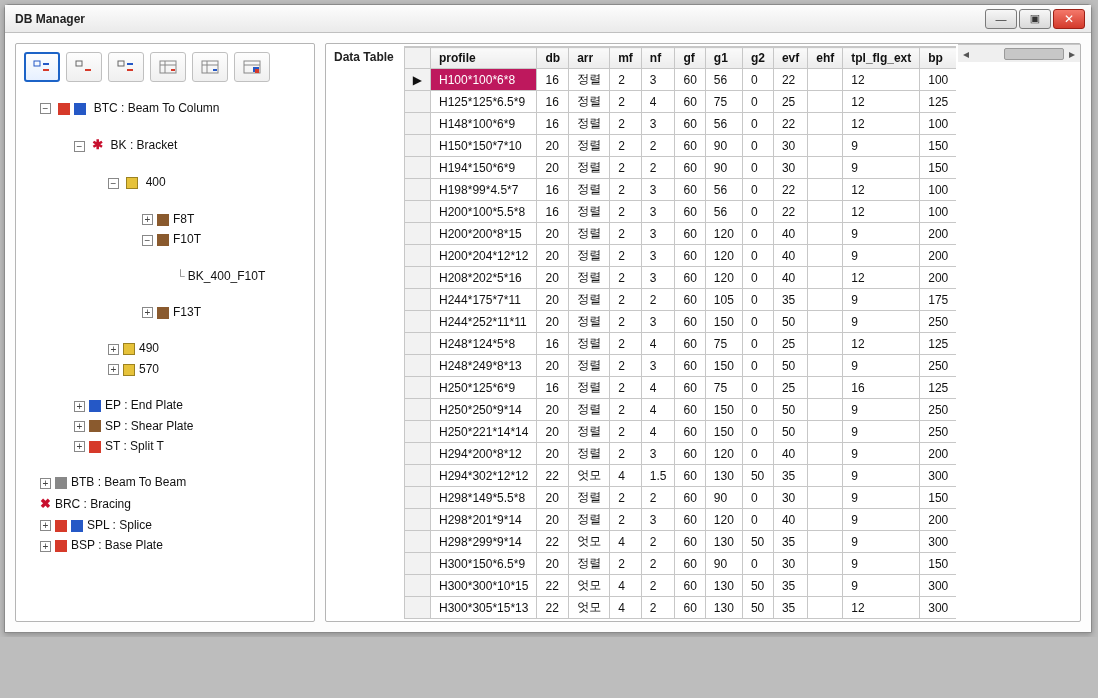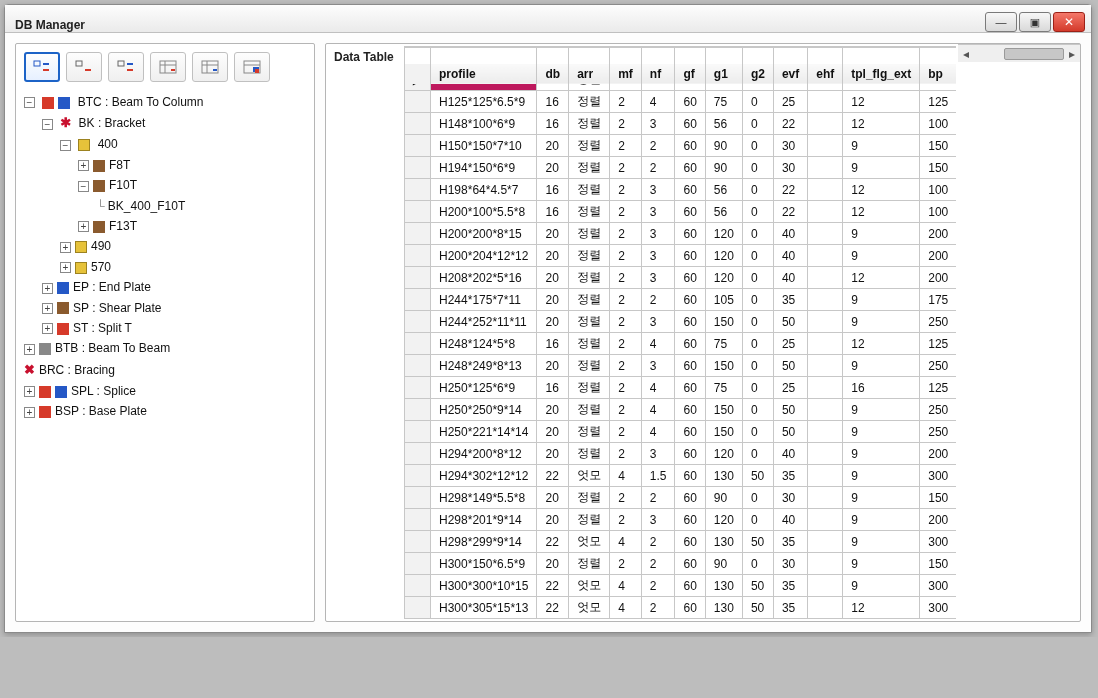--- a/index.html
+++ b/index.html
@@ -15,21 +15,21 @@
     background: #fdfdfd;
     border: 1px solid #8a8a8a;
     border-radius: 4px 4px 0 0;
     box-shadow: 0 2px 6px rgba(0,0,0,0.25);
   }
   .titlebar {
     height: 28px;
     background: linear-gradient(#fdfdfd,#eaeaea);
     border-bottom: 1px solid #bfbfbf;
     display: flex;
-    align-items: flex-end;
+    align-items: center;
     padding: 0 6px 0 10px;
   }
   .titlebar .title { font-weight: bold; color:#222; }
   .winbtns { margin-left:auto; display:flex; gap:2px; }
   .winbtn {
     width:32px; height:20px; border:1px solid #7a7a7a;
     border-radius:3px; display:flex; align-items:center; justify-content:center;
     background:linear-gradient(#f7f7f7,#d9d9d9);
     font-size:11px; color:#333;
   }
@@ -47,21 +47,21 @@
   .leftpanel { width:300px; padding:8px; }
   .rightpanel { flex:1; display:flex; flex-direction:row; }
   .toolbar { display:flex; gap:6px; margin-bottom:10px; }
   .tbtn {
     width:36px; height:30px; border:1px solid #c0c0c0; border-radius:3px;
     background:linear-gradient(#fdfdfd,#efefef);
     display:flex; align-items:center; justify-content:center;
   }
   .tbtn.active { border:2px solid #1c63c7; background:linear-gradient(#fefefe,#e6f0ff); }
   .tree { font-size:12px; color:#111; line-height:1.7; }
-  .tree ul { list-style:none; margin:0; padding-left:18px; }
+  .tree ul { list-style:none; margin:16px; padding-left:18px; }
   .tree > ul { padding-left:0; }
   .tree li { white-space:nowrap; position:relative; }
   .expander {
     display:inline-block; width:11px; height:11px; border:1px solid #888;
     text-align:center; line-height:9px; font-size:10px; margin-right:4px;
     background:#fff; color:#444; vertical-align:middle;
   }
   .nodeicon { display:inline-block; width:12px; height:12px; margin-right:4px; vertical-align:middle; }
   .ic-red { background:#d63a2a; }
   .ic-blue { background:#2558c6; }
@@ -72,21 +72,21 @@
   .tablewrap { flex:1; overflow:auto; border-top:1px solid #c7c7c7; margin:2px 2px 2px 2px; }
   table.datagrid {
     border-collapse:collapse; font-size:12px; color:#111;
   }
   table.datagrid th, table.datagrid td {
     border:1px solid #c7c7c7; padding:2px 8px; text-align:left; height:21px;
     white-space:nowrap;
   }
   table.datagrid th {
     background:linear-gradient(#fafafa,#ececec); font-weight:bold;
-    position:sticky; top:16px;
+    position:sticky; top:0;
   }
   table.datagrid th.selcol, table.datagrid td.selcol { width:18px; background:#f2f2f2; }
   tr.selected td.cell-profile { background:#be185d; color:#fff; }
   .hscroll { height:18px; border-top:1px solid #c7c7c7; background:#efefef; display:flex; align-items:center; }
   .hscroll .thumb { width:60px; height:12px; background:#c7c7c7; border:1px solid #9a9a9a; margin-left:30px; border-radius:2px; }
   .hscroll .arrow { width:16px; height:16px; display:flex;align-items:center;justify-content:center; color:#555; }
 </style>
 </head>
 <body>
 
@@ -292,21 +292,21 @@
                   <td class="cell-g1">90</td>
                   <td class="cell-g2">0</td>
                   <td class="cell-evf">30</td>
                   <td class="cell-ehf"></td>
                   <td class="cell-tpl_flg_ext">9</td>
                   <td class="cell-bp">150</td>
                   <td>&nbsp;</td>
                 </tr>
                 <tr>
                   <td class="selcol"></td>
-                  <td class="cell-profile">H198*64*4.5*7</td>
+                  <td class="cell-profile">H198*99*4.5*7</td>
                   <td class="cell-db">16</td>
                   <td class="cell-arr">정렬</td>
                   <td class="cell-mf">2</td>
                   <td class="cell-nf">3</td>
                   <td class="cell-gf">60</td>
                   <td class="cell-g1">56</td>
                   <td class="cell-g2">0</td>
                   <td class="cell-evf">22</td>
                   <td class="cell-ehf"></td>
                   <td class="cell-tpl_flg_ext">12</td>

